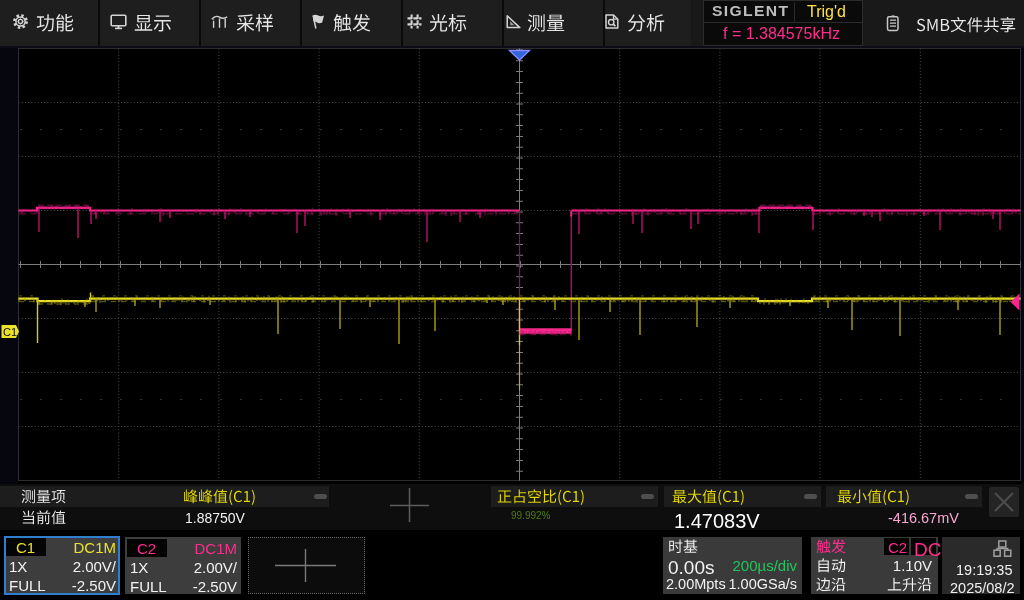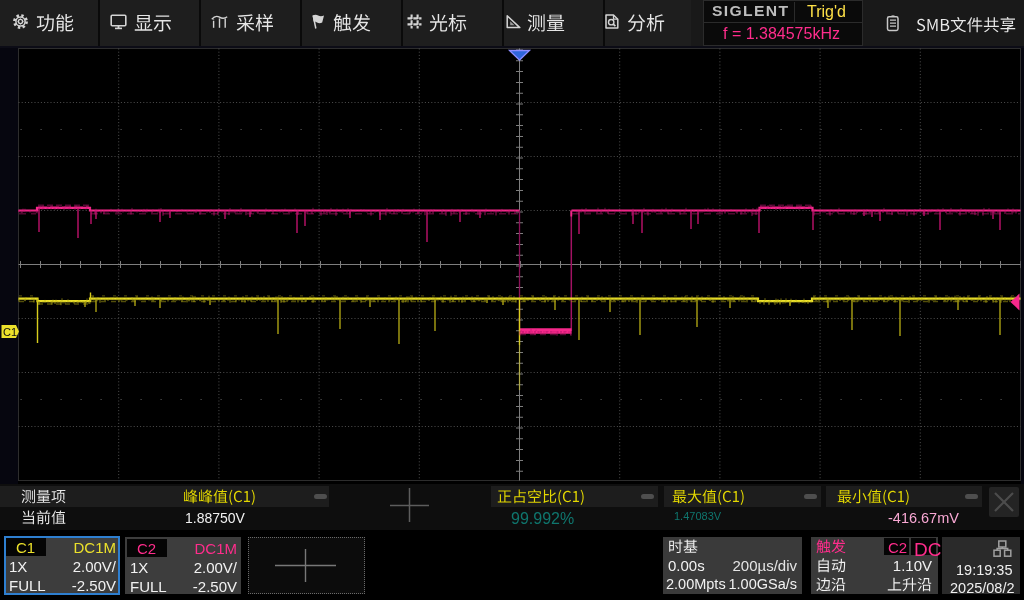--- a/index.html
+++ b/index.html
@@ -279,34 +279,34 @@
       <use href="#u6B63" x="0"></use>
       <use href="#u5360" x="1000"></use>
       <use href="#u7A7A" x="2000"></use>
       <use href="#u6BD4" x="3000"></use>
       <use href="#u28" x="4000"></use>
       <use href="#u43" x="4338"></use>
       <use href="#u31" x="4976"></use>
       <use href="#u29" x="5531"></use>
     </g>
   </svg>
-<div class="tx" style="left:511px;top:511px;font-size:16px;color:#0f766e">99.992%</div>
+<div class="tx" style="left:511px;top:511px;font-size:10px;color:#4d7c0f">99.992%</div>
 <div class="a" style="left:641px;top:494px;width:12.5px;height:5px;background:#4e4e4e;border-radius:2.5px"></div>
 <svg class="t" style="left:672.0px;top:502.0px" width="1" height="1">
     <g transform="scale(0.01500,-0.01500)" fill="#e3d800">
       <use href="#u6700" x="0"></use>
       <use href="#u5927" x="1000"></use>
       <use href="#u503C" x="2000"></use>
       <use href="#u28" x="3000"></use>
       <use href="#u43" x="3338"></use>
       <use href="#u31" x="3976"></use>
       <use href="#u29" x="4531"></use>
     </g>
   </svg>
-<div class="tx" style="left:674px;top:511px;font-size:11px;color:#0f766e">1.47083V</div>
+<div class="tx" style="left:674px;top:511px;font-size:20px;color:#ffffff">1.47083V</div>
 <div class="a" style="left:804px;top:494px;width:12.5px;height:5px;background:#4e4e4e;border-radius:2.5px"></div>
 <svg class="t" style="left:837.0px;top:502.0px" width="1" height="1">
     <g transform="scale(0.01500,-0.01500)" fill="#e3d800">
       <use href="#u6700" x="0"></use>
       <use href="#u5C0F" x="1000"></use>
       <use href="#u503C" x="2000"></use>
       <use href="#u28" x="3000"></use>
       <use href="#u43" x="3338"></use>
       <use href="#u31" x="3976"></use>
       <use href="#u29" x="4531"></use>
@@ -343,22 +343,22 @@
 <svg class="a" style="left:248px;top:537px" width="117" height="57">
     <path d="M27 28.5 H88 M57.5 12 V45" stroke="#787878" stroke-width="1.4"></path>
   </svg>
 <div class="a" style="left:663px;top:537px;width:139px;height:57px;background:#3a3a3a"></div>
 <svg class="t" style="left:668.0px;top:552.0px" width="1" height="1">
     <g transform="scale(0.01500,-0.01500)" fill="#f0f0f0">
       <use href="#u65F6" x="0"></use>
       <use href="#u57FA" x="1000"></use>
     </g>
   </svg>
-<div class="tx" style="left:668px;top:558px;font-size:15px;color:#f2f2f2">0.00s</div>
-<div class="tx" style="right:227px;top:558px;font-size:15px;color:#e5e5e5">200µs/div</div>
+<div class="tx" style="left:668px;top:558px;font-size:19px;color:#f2f2f2">0.00s</div>
+<div class="tx" style="right:227px;top:558px;font-size:15px;color:#22c55e">200µs/div</div>
 <div class="tx" style="left:666px;top:577px;font-size:14.5px;color:#f2f2f2">2.00Mpts</div>
 <div class="tx" style="right:227px;top:577px;font-size:14.5px;color:#f2f2f2">1.00GSa/s</div>
 <div class="a" style="left:811px;top:537px;width:127px;height:57px;background:#3a3a3a"></div>
 <svg class="t" style="left:816.0px;top:552.0px" width="1" height="1">
     <g transform="scale(0.01500,-0.01500)" fill="#ff2d8c">
       <use href="#u89E6" x="0"></use>
       <use href="#u53D1" x="1000"></use>
     </g>
   </svg>
 <div class="a" style="left:884px;top:538px;width:25px;height:17px;background:#050505"></div>

